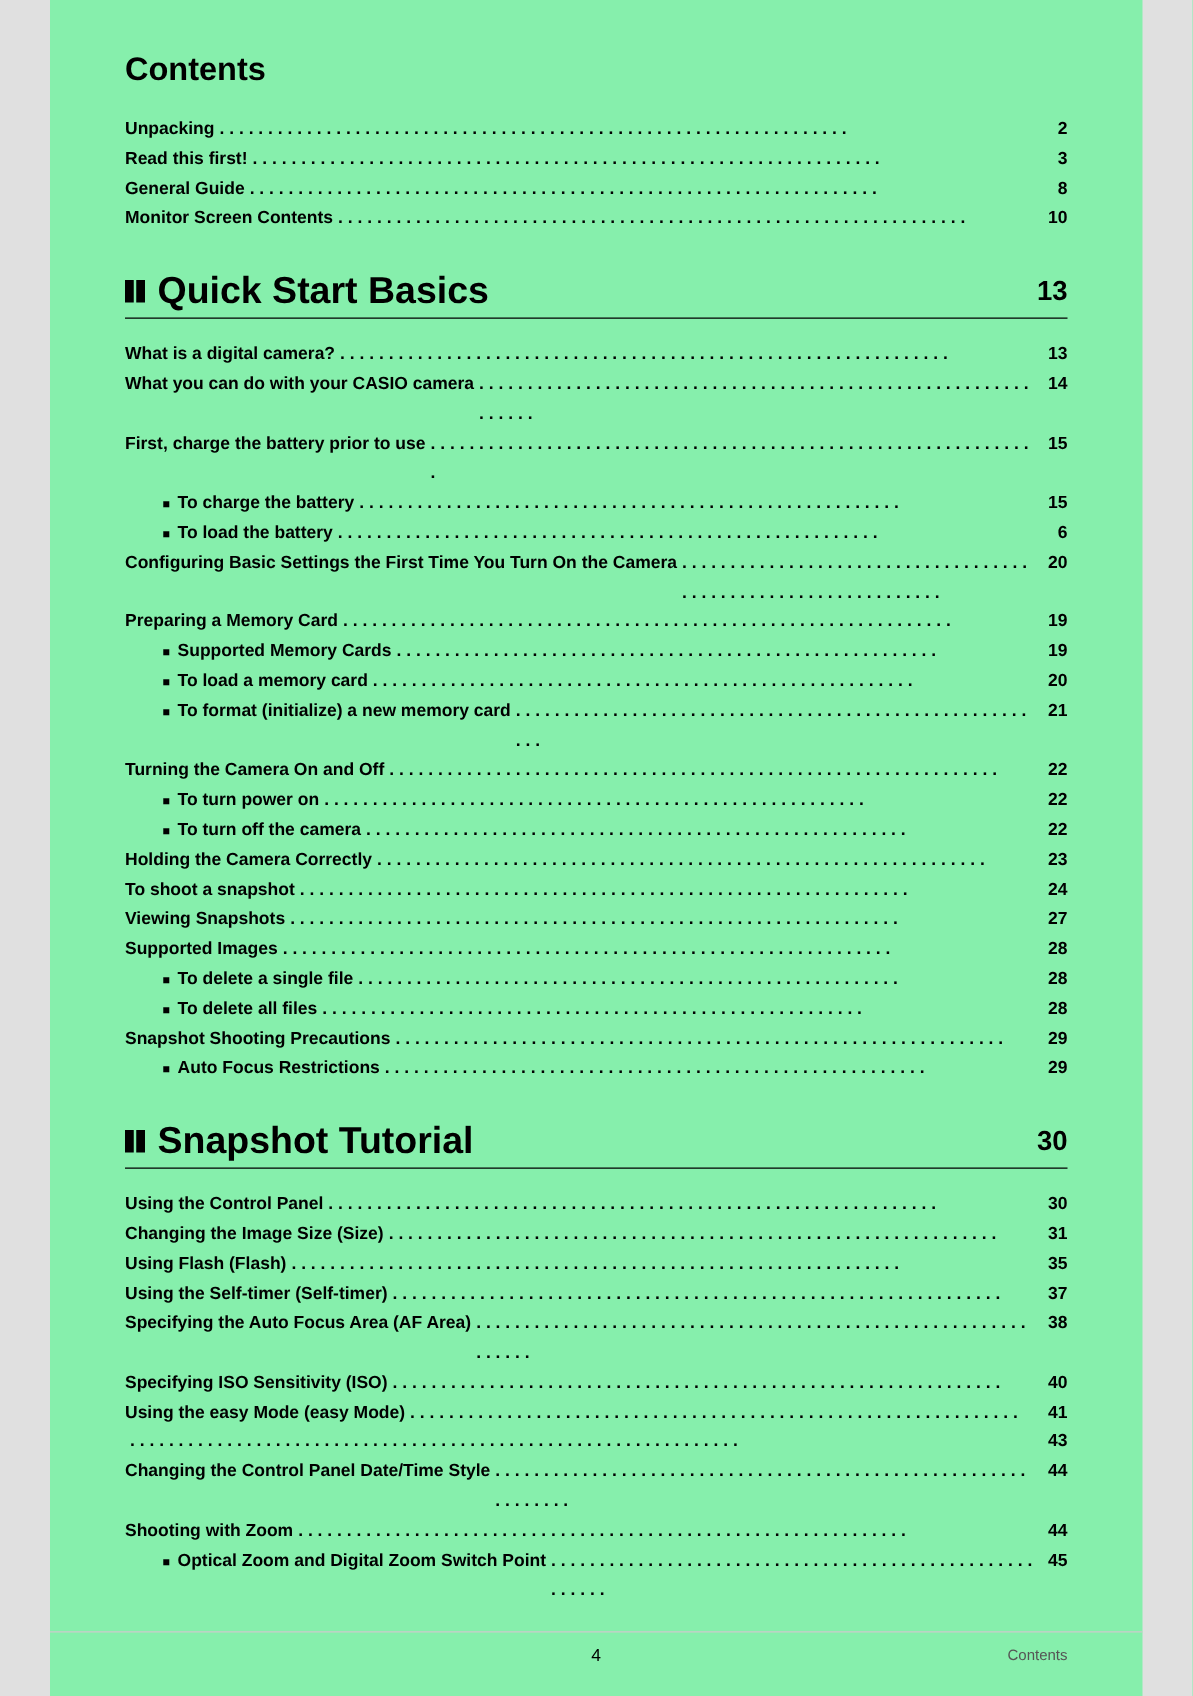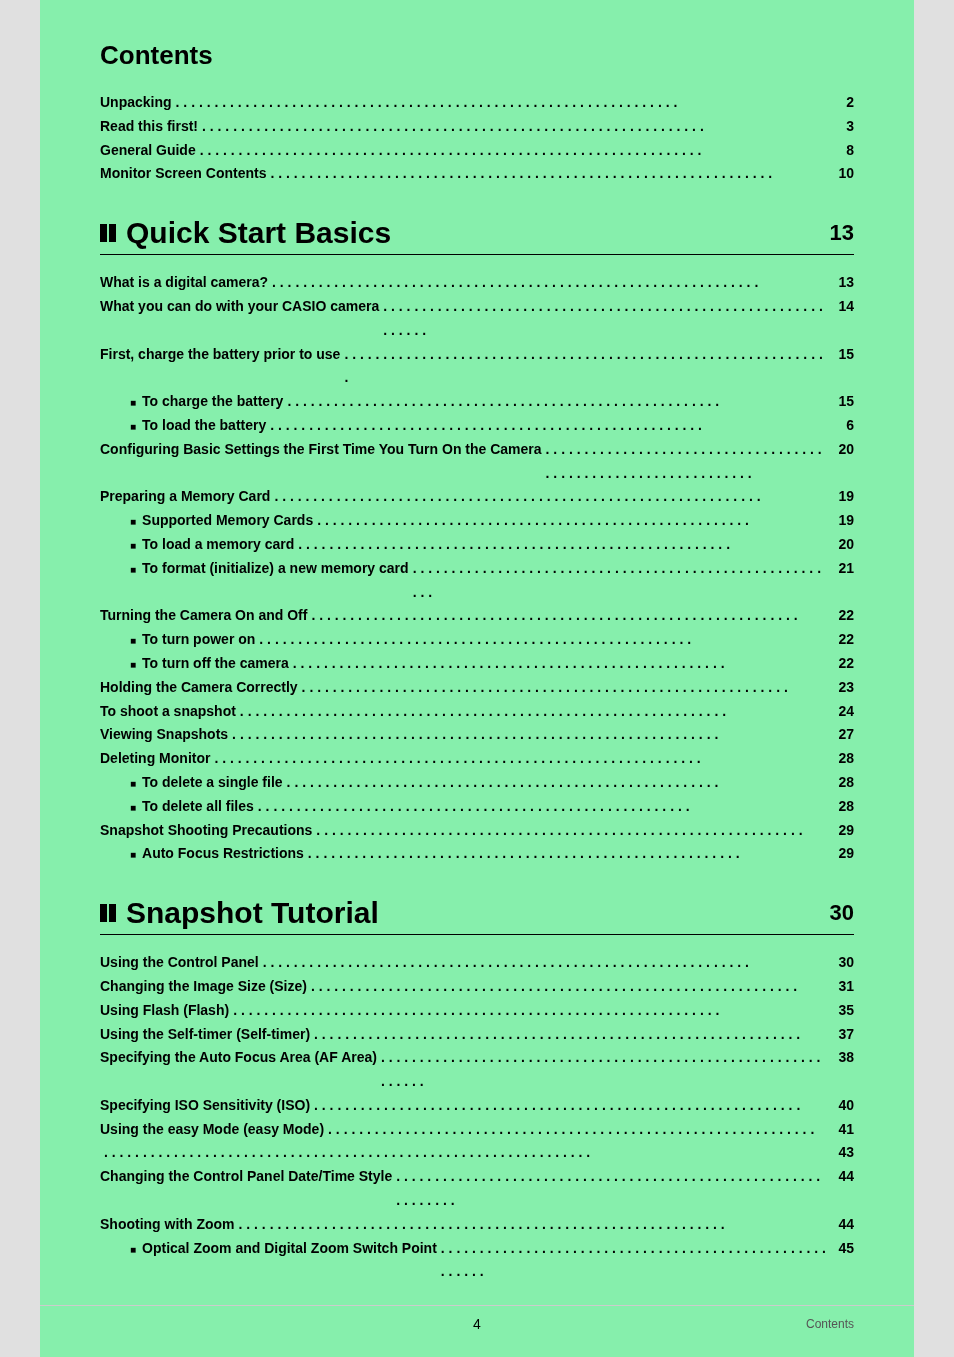--- a/index.html
+++ b/index.html
@@ -265,21 +265,21 @@
           <span class="entry-text">To shoot a snapshot</span>
           <span class="dots">. . . . . . . . . . . . . . . . . . . . . . . . . . . . . . . . . . . . . . . . . . . . . . . . . . . . . . . . . . . . . . .</span>
           <span class="page-num">24</span>
         </div>
         <div class="toc-entry">
           <span class="entry-text">Viewing Snapshots</span>
           <span class="dots">. . . . . . . . . . . . . . . . . . . . . . . . . . . . . . . . . . . . . . . . . . . . . . . . . . . . . . . . . . . . . . .</span>
           <span class="page-num">27</span>
         </div>
         <div class="toc-entry">
-          <span class="entry-text">Deleting Monitor</span>
+          <span class="entry-text">Supported Images</span>
           <span class="dots">. . . . . . . . . . . . . . . . . . . . . . . . . . . . . . . . . . . . . . . . . . . . . . . . . . . . . . . . . . . . . . .</span>
           <span class="page-num">28</span>
         </div>
         <div class="toc-entry sub">
           <span class="bullet">■</span>
           <span class="entry-text">To delete a single file</span>
           <span class="dots">. . . . . . . . . . . . . . . . . . . . . . . . . . . . . . . . . . . . . . . . . . . . . . . . . . . . . . . .</span>
           <span class="page-num">28</span>
         </div>
         <div class="toc-entry sub">

